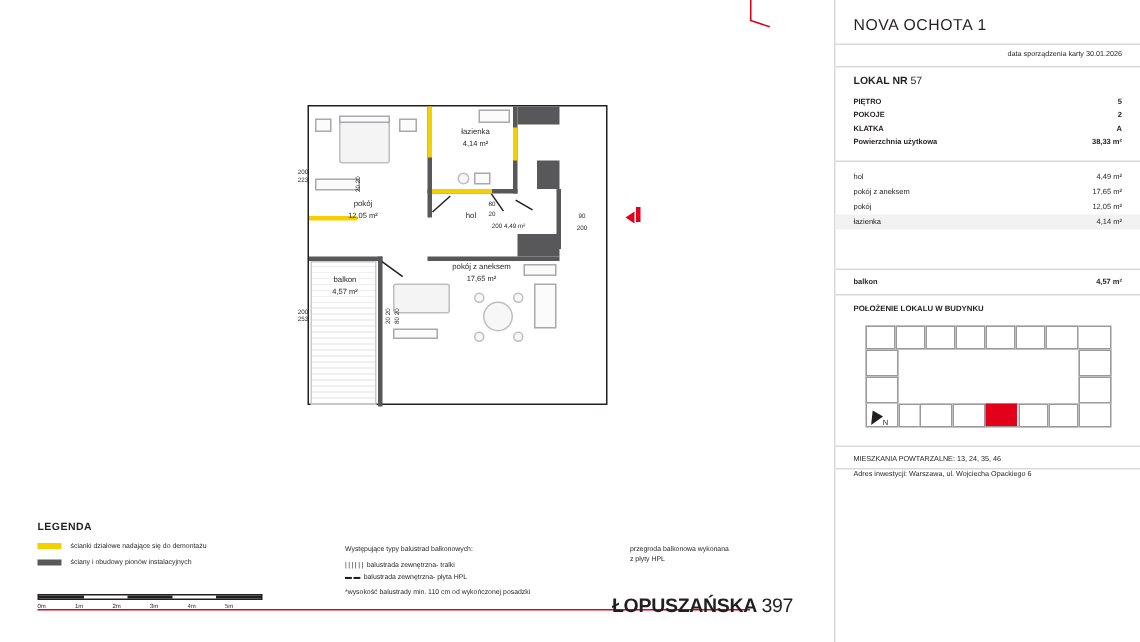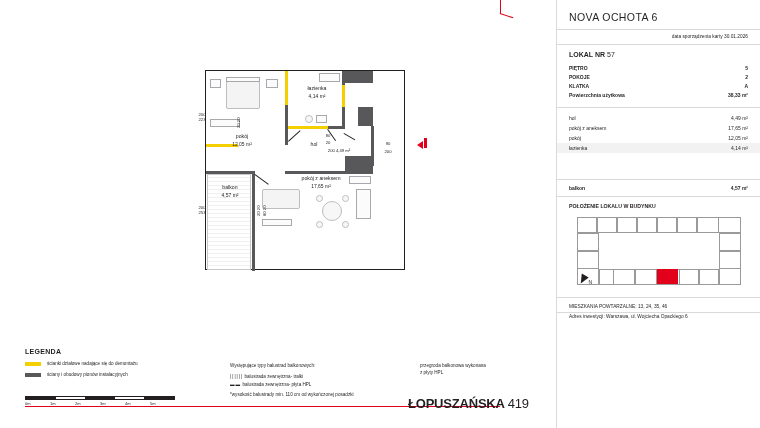--- a/index.html
+++ b/index.html
@@ -360,28 +360,28 @@
       <span>3m</span>
       <span>4m</span>
       <span>5m</span>
     </div>
   </div>
 
   <div id="bottom-red-line"></div>
 
   <div id="address-brand">
     <span>ŁOPUSZAŃSKA</span>
-    <span class="num">419</span>
+    <span class="num">397</span>
   </div>
 </div>
 
 <div id="right-panel">
 
   <div id="logo-block">
-    <div id="logo-sub">NOVA OCHOTA 6</div>
+    <div id="logo-sub">NOVA OCHOTA 1</div>
   </div>
   <div class="hr-light"></div>
 
   <div id="card-date">data sporządzenia karty 30.01.2026</div>
   <div class="hr-light"></div>
 
   <div id="lokal-nr">
     <span>LOKAL NR</span>
     <span class="val">57</span>
   </div>

